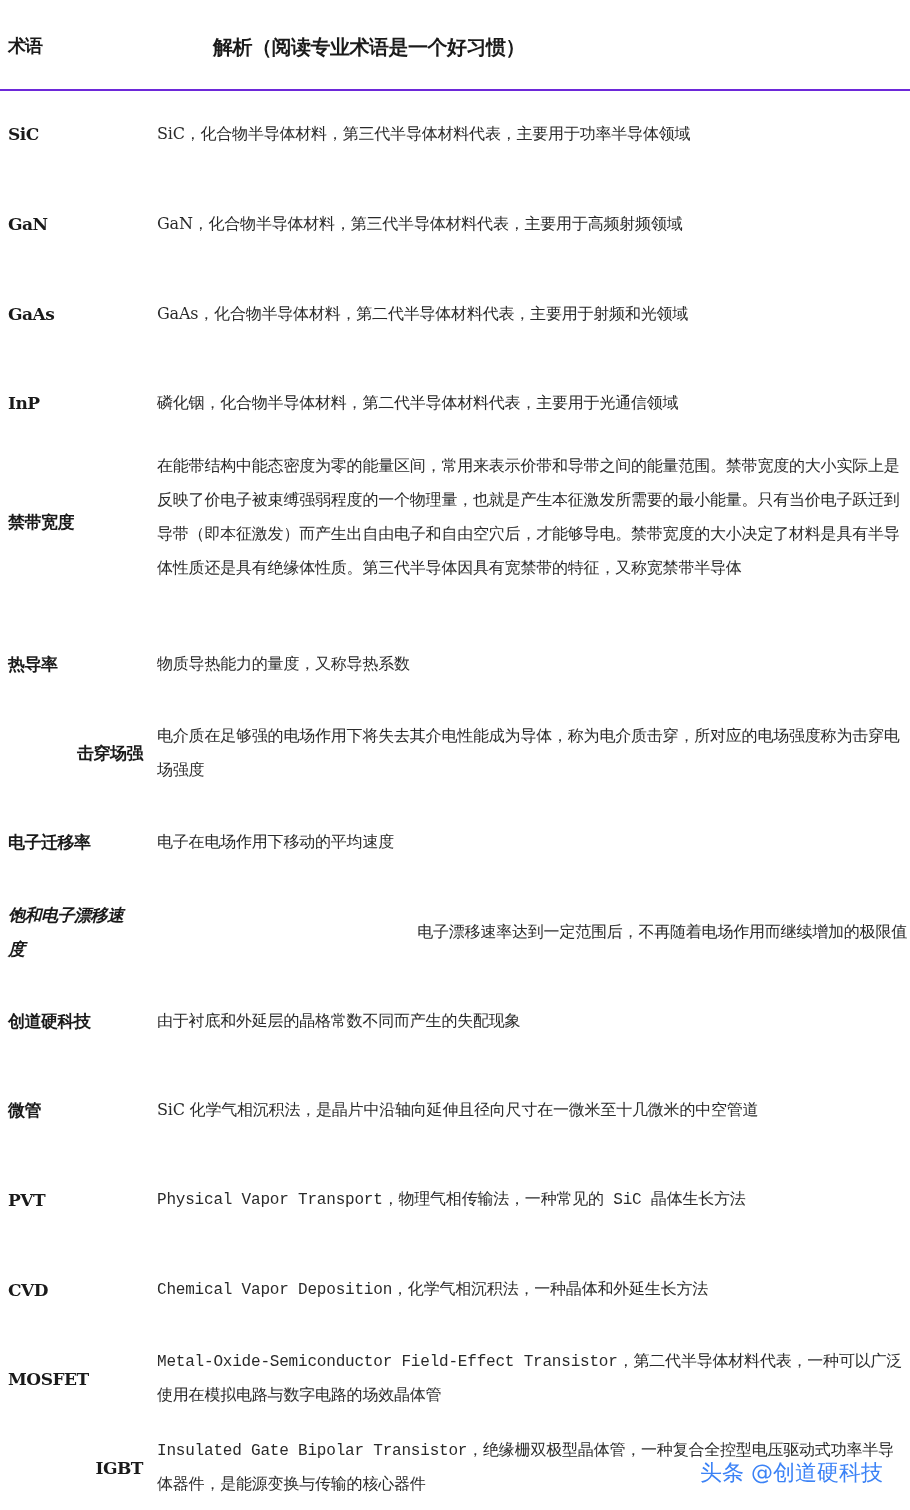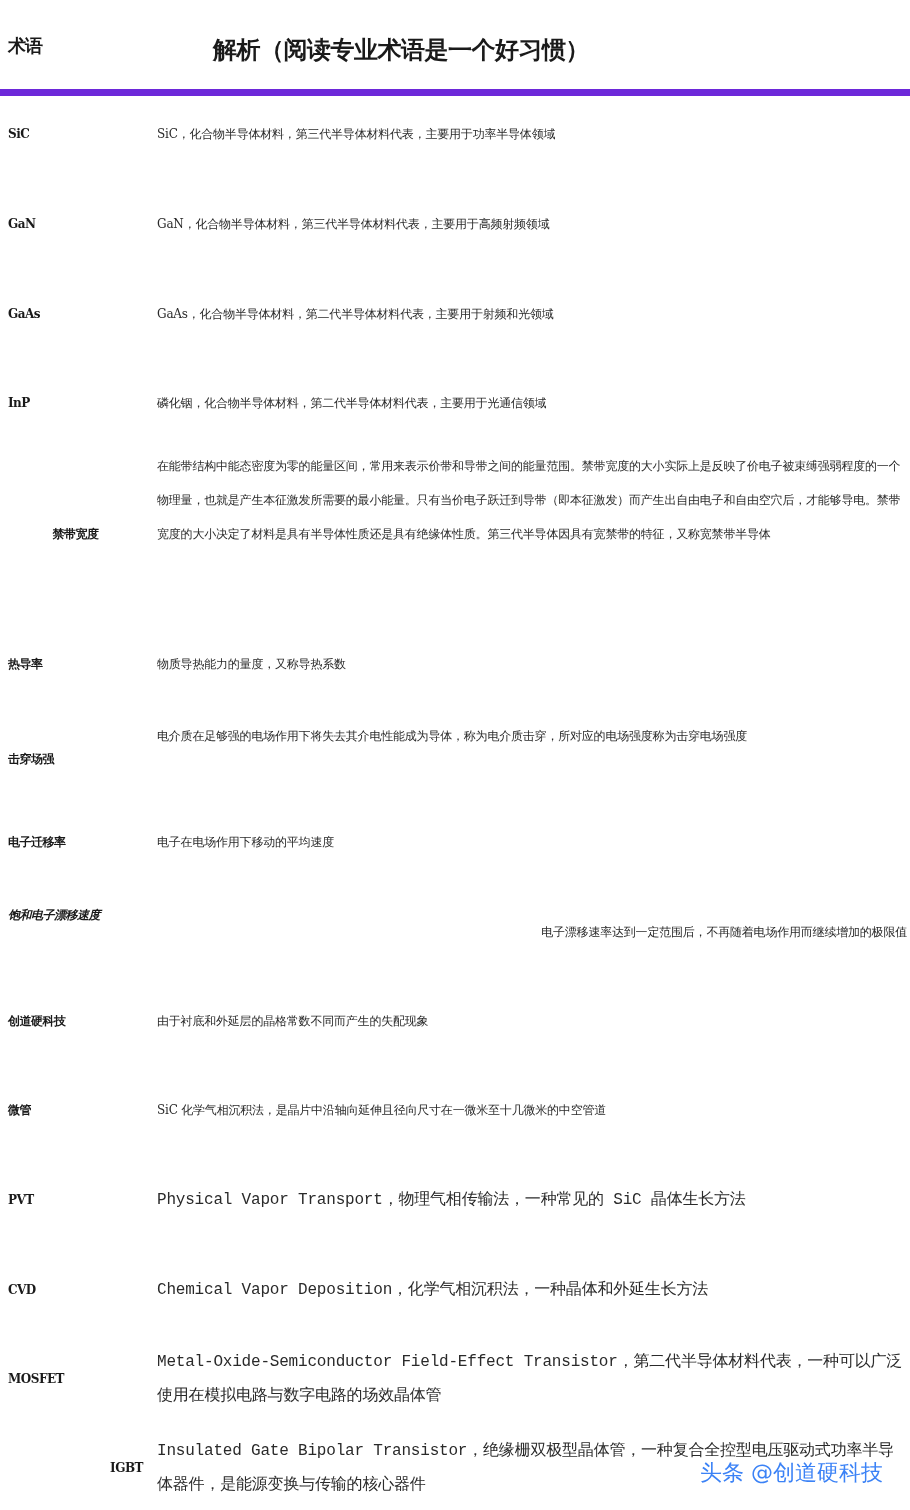--- a/index.html
+++ b/index.html
@@ -14,57 +14,57 @@
       overflow: hidden;
       color: #1a1a1a;
       font-family: "DejaVu Serif", "Liberation Serif", serif;
     }
     .header {
       position: absolute;
       left: 0;
       top: 0;
       width: 910px;
       height: 89px;
-      border-bottom: 7px solid #6d28d9;
+      border-bottom: 2px solid #6d28d9;
     }
     .header .term-head {
       position: absolute;
       left: 8px;
       top: 34px;
       font-size: 18px;
       font-weight: bold;
       letter-spacing: -1px;
     }
     .header .desc-head {
       position: absolute;
       left: 213px;
       top: 34px;
-      font-size: 24px;
+      font-size: 20px;
       font-weight: bold;
       letter-spacing: -0.5px;
     }
     .row {
       position: absolute;
       left: 0;
       width: 910px;
     }
     .term {
       position: absolute;
       left: 8px;
-      font-size: 12px;
+      font-size: 17px;
       font-weight: bold;
       line-height: 34px;
       letter-spacing: -0.5px;
       width: 135px;
     }
     .desc {
       position: absolute;
       left: 157px;
       width: 750px;
-      font-size: 12px;
+      font-size: 16px;
       line-height: 34px;
       color: #2a2a2a;
       letter-spacing: -0.2px;
     }
     .desc.mono {
       font-family: "Liberation Mono", "DejaVu Sans Mono", monospace;
       font-size: 16px;
     }
     .watermark {
       position: absolute;
@@ -99,31 +99,31 @@
   <div class="term">GaAs</div>
   <div class="desc">GaAs，化合物半导体材料，第二代半导体材料代表，主要用于射频和光领域</div>
 </div>
 
 <div class="row" style="top:386px;">
   <div class="term">InP</div>
   <div class="desc">磷化铟，化合物半导体材料，第二代半导体材料代表，主要用于光通信领域</div>
 </div>
 
 <div class="row" style="top:449px;">
-  <div class="term" style="top:68px;text-align:center;">禁带宽度</div>
+  <div class="term" style="top:56px;">禁带宽度</div>
   <div class="desc">在能带结构中能态密度为零的能量区间，常用来表示价带和导带之间的能量范围。禁带宽度的大小实际上是反映了价电子被束缚强弱程度的一个物理量，也就是产生本征激发所需要的最小能量。只有当价电子跃迁到导带（即本征激发）而产生出自由电子和自由空穴后，才能够导电。禁带宽度的大小决定了材料是具有半导体性质还是具有绝缘体性质。第三代半导体因具有宽禁带的特征，又称宽禁带半导体</div>
 </div>
 
 <div class="row" style="top:647px;">
   <div class="term">热导率</div>
   <div class="desc">物质导热能力的量度，又称导热系数</div>
 </div>
 
 <div class="row" style="top:719px;">
-  <div class="term" style="top:23px;">击穿场强</div>
+  <div class="term" style="top:17px;text-align:right;">击穿场强</div>
   <div class="desc">电介质在足够强的电场作用下将失去其介电性能成为导体，称为电介质击穿，所对应的电场强度称为击穿电场强度</div>
 </div>
 
 <div class="row" style="top:825px;">
   <div class="term">电子迁移率</div>
   <div class="desc">电子在电场作用下移动的平均速度</div>
 </div>
 
 <div class="row" style="top:898px;">
   <div class="term" style="width:130px;font-style:italic;">饱和电子漂移速度</div>

